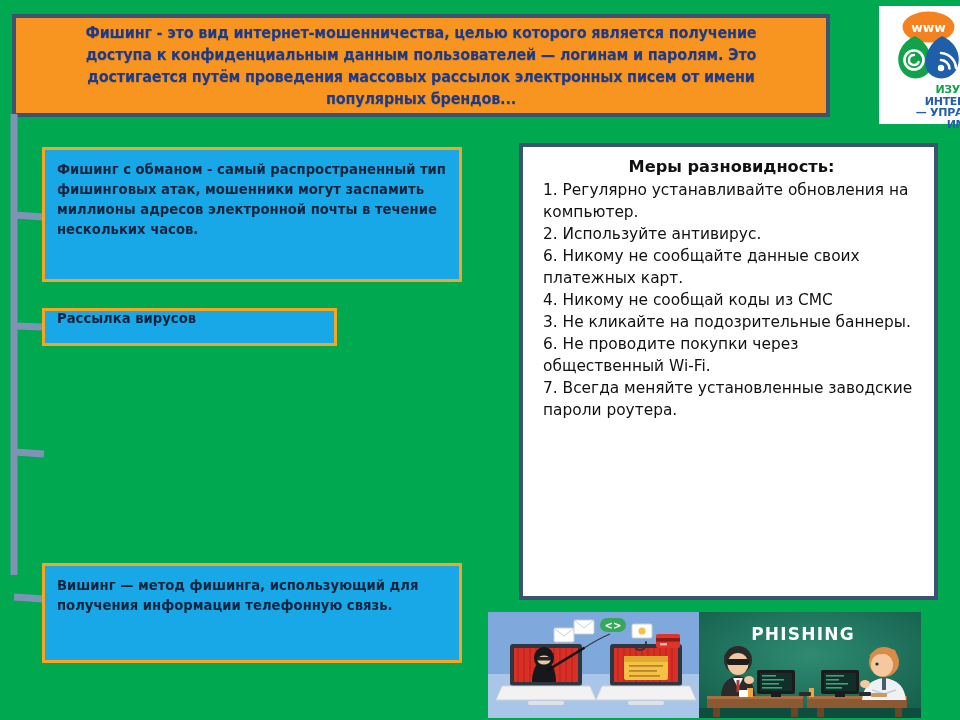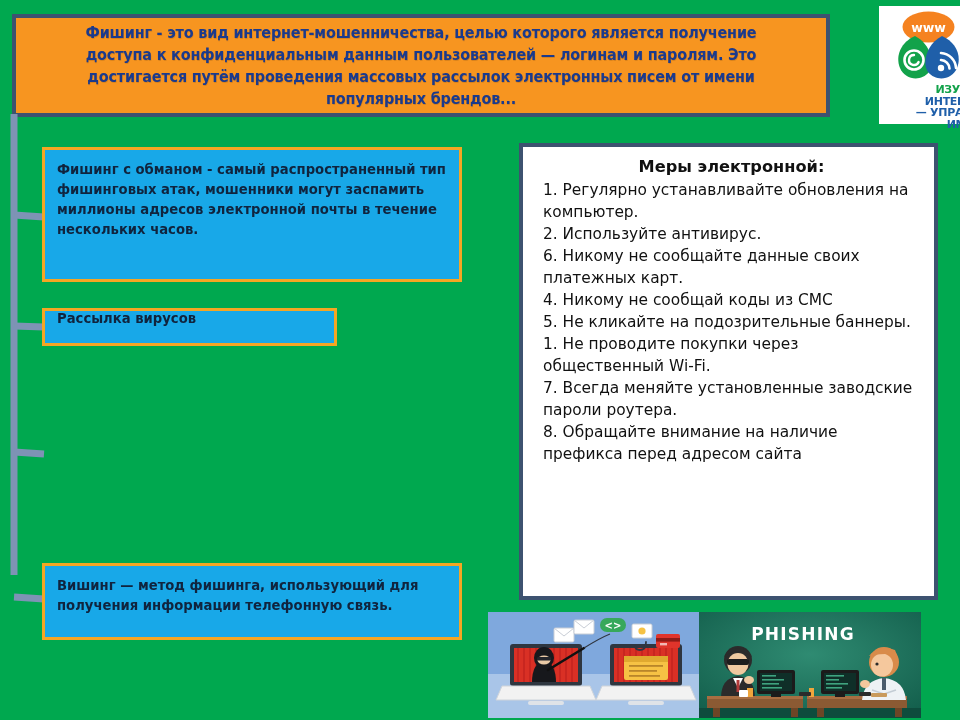--- a/index.html
+++ b/index.html
@@ -99,21 +99,21 @@
     color: #10243e;
     font-family: "DejaVu Sans", sans-serif;
     font-weight: bold;
     font-size: 13.2px;
     line-height: 1.52;
   }
   #box-deceptive { left: 42px;  top: 147px; width: 420px; height: 135px; }
   #box-viruses   { left: 42px;  top: 308px; width: 295px; height: 38px;
                    display: flex; align-items: center; padding-top: 0; padding-bottom: 16px; }
   #box-pharming  { left: 42px;  top: 383px; width: 420px; height: 139px; }
-  #box-vishing   { left: 42px;  top: 563px; width: 420px; height: 77px; }
+  #box-vishing   { left: 42px;  top: 563px; width: 420px; height: 100px; }
 
   
   #safety-panel {
     position: absolute;
     left: 519px;
     top: 143px;
     width: 419px;
     height: 457px;
     background: #ffffff;
     border: 4px solid #3d5270;
@@ -198,29 +198,28 @@
   <div class="blue-box" id="box-viruses">
     <span>Рассылка  вирусов</span>
   </div>
 
 
   <div class="blue-box" id="box-vishing">
     <span>Вишинг — метод фишинга, использующий для получения информации телефонную связь.</span>
   </div>
 
   <div id="safety-panel">
-    <div id="safety-title">Меры электронной:</div>
+    <div id="safety-title">Меры разновидность:</div>
     <div class="safety-item">1. Регулярно устанавливайте обновления на компьютер.</div>
     <div class="safety-item">2. Используйте антивирус.</div>
     <div class="safety-item">6. Никому не сообщайте данные своих платежных карт.</div>
     <div class="safety-item">4. Никому не сообщай коды из СМС</div>
-    <div class="safety-item">5. Не кликайте на подозрительные баннеры.</div>
-    <div class="safety-item">1. Не проводите покупки через общественный Wi-Fi.</div>
+    <div class="safety-item">3. Не кликайте на подозрительные баннеры.</div>
+    <div class="safety-item">6. Не проводите покупки через общественный Wi-Fi.</div>
     <div class="safety-item">7. Всегда меняйте установленные заводские пароли роутера.</div>
-    <div class="safety-item">8. Обращайте внимание на наличие префикса перед адресом сайта</div>
   </div>
 
   <div class="photo" id="photo-laptops">
     <svg width="222" height="106" viewBox="0 0 222 106">
       <rect x="0" y="0" width="222" height="106" fill="#7fa8dd"></rect>
       <rect x="0" y="62" width="222" height="44" fill="#a9c5e8"></rect>
 
       <g>
         <rect x="22" y="32" width="72" height="42" rx="3" fill="#2f3640"></rect>
         <rect x="26" y="36" width="64" height="34" fill="#d93025"></rect>

